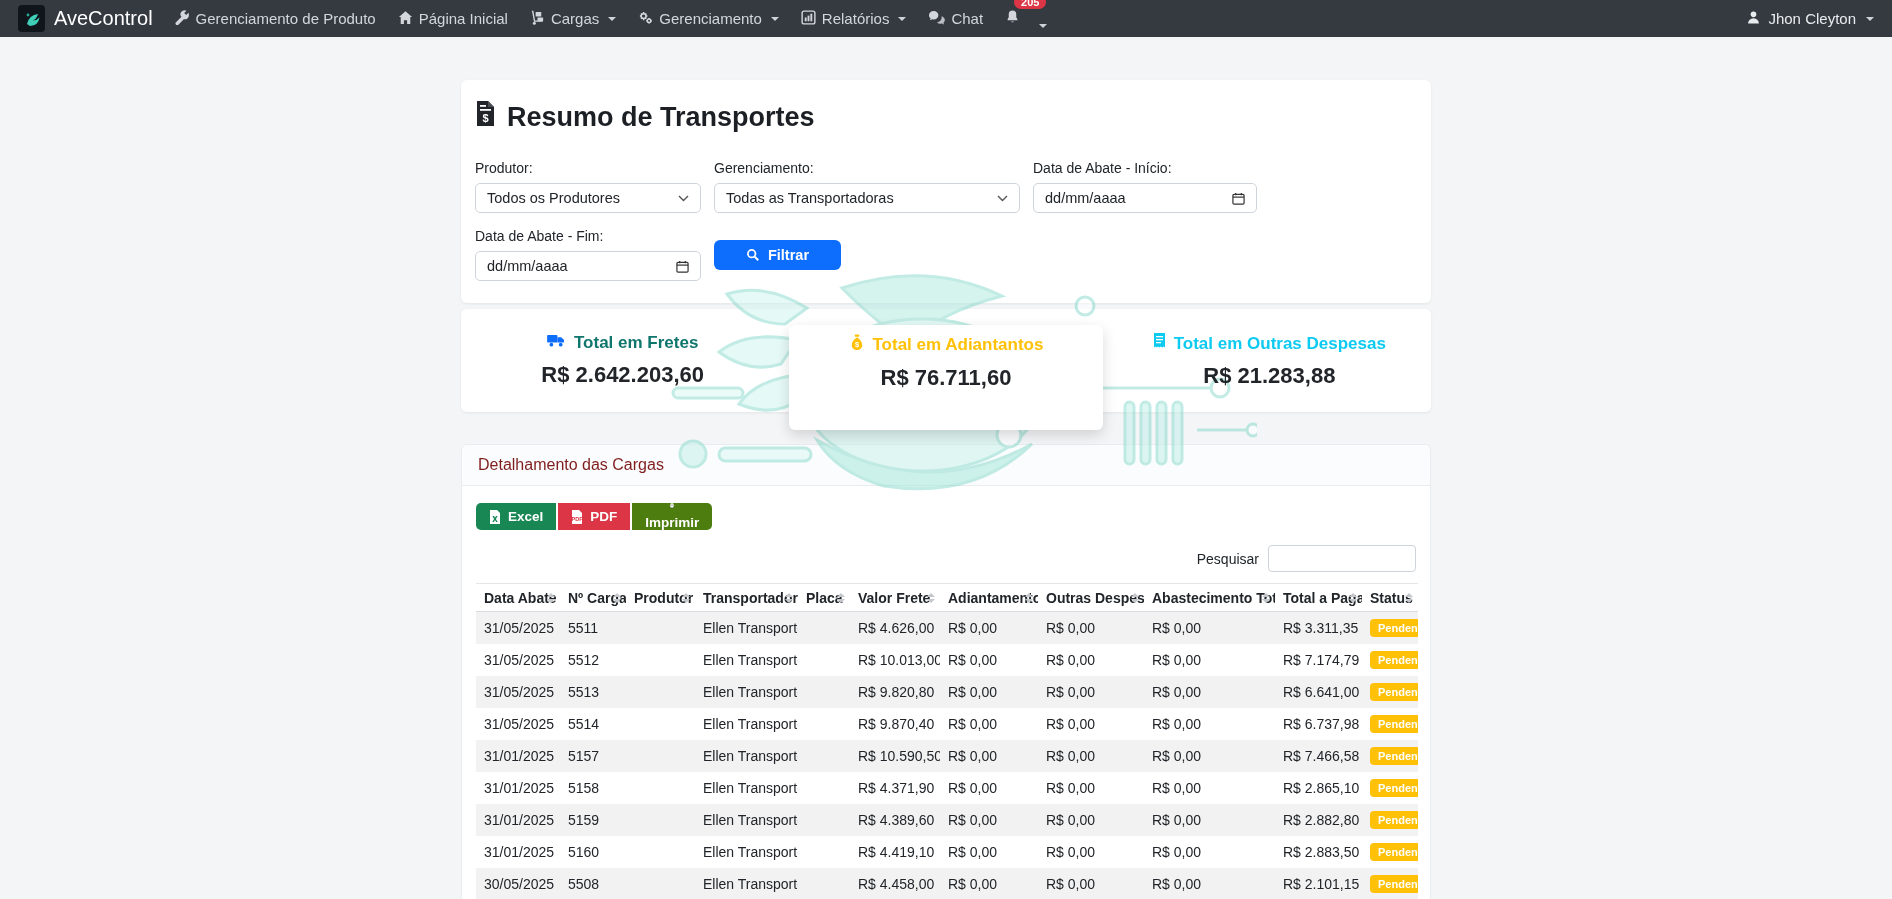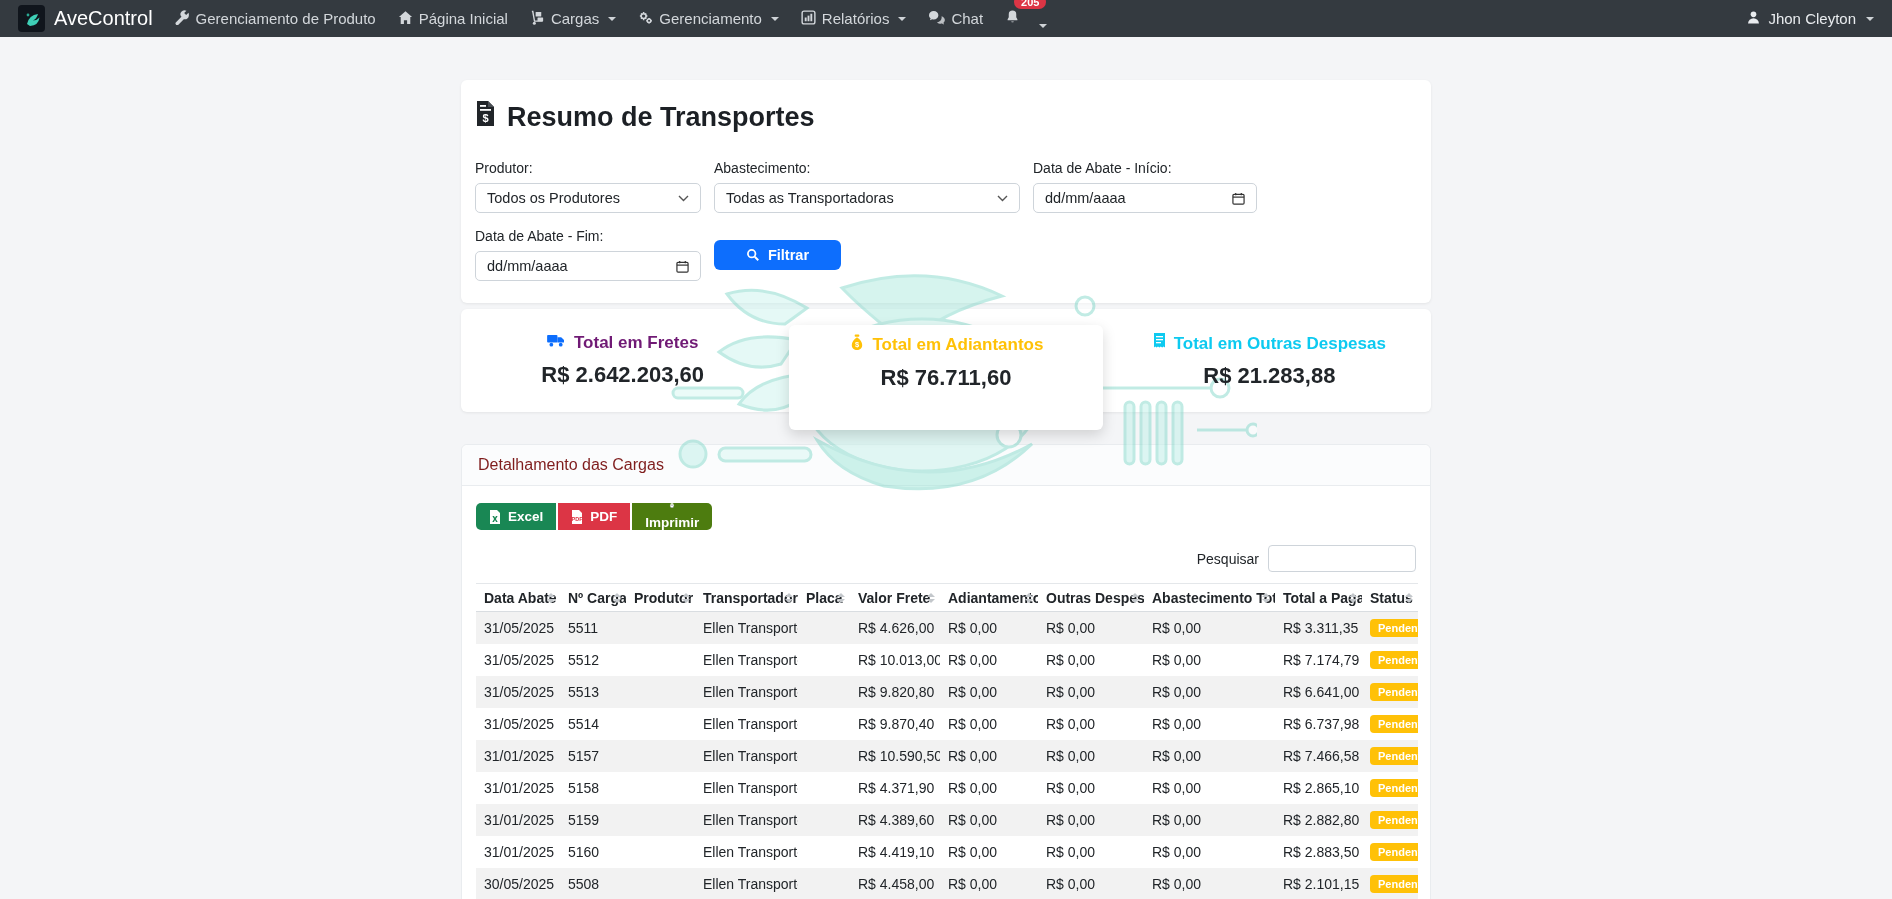--- a/index.html
+++ b/index.html
@@ -57,21 +57,21 @@
     margin-top:6px; background:#fff; border-radius:6px; box-shadow:0 1px 3px rgba(0,0,0,.07);
     height:103px; display:flex;
   }
   .strip-col { flex:1; display:flex; flex-direction:column; align-items:center; padding-top:24px; position:relative; z-index:4; }
   .strip-mid { flex:1; display:flex; justify-content:center; position:relative; z-index:4; }
   .raised {
     width:314px; height:105px; margin-top:16px; background:#fff; border-radius:6px;
     box-shadow:0 5px 14px rgba(0,0,0,.15); display:flex; flex-direction:column; align-items:center; padding-top:9px;
   }
   .card-title { font-size:17px; font-weight:700; display:flex; align-items:center; gap:8px; }
-  .c-blue { color:#701a75; } .c-warn { color:#ffc107; } .c-info { color:#0dcaf0; }
+  .c-blue { color:#0f766e; } .c-warn { color:#ffc107; } .c-info { color:#0dcaf0; }
   .card-value { font-size:22px; font-weight:600; color:#212529; margin-top:9px; }
 
   .watermark { position:absolute; left:196px; top:190px; width:600px; height:280px; z-index:3; pointer-events:none; opacity:.5; }
 
   
   .details { margin-top:32px; background:#fff; border:1px solid #e9ecef; border-radius:6px 6px 0 0; position:relative; }
   .details-header {
     background:#fbfcfd; padding:11px 16px; border-bottom:1px solid #e9ecef;
     font-size:16px; color:#7f1d1d; border-radius:6px 6px 0 0;
   }
@@ -255,21 +255,21 @@
       <div class="fg">
         <label>Produtor:</label>
         <div class="field w1">
           <span>Todos os Produtores</span>
           <svg width="11" height="7" viewBox="0 0 11 7">
               <polyline points="1,1 5.5,5.5 10,1" fill="none" stroke="#555" stroke-width="1.4"></polyline>
             </svg>
         </div>
       </div>
       <div class="fg">
-        <label>Abastecimento:</label>
+        <label>Gerenciamento:</label>
         <div class="field w2">
           <span>Todas as Transportadoras</span>
           <svg width="11" height="7" viewBox="0 0 11 7">
               <polyline points="1,1 5.5,5.5 10,1" fill="none" stroke="#555" stroke-width="1.4"></polyline>
             </svg>
         </div>
       </div>
       <div class="fg">
         <label>Data de Abate - Início:</label>
         <div class="field w3">

